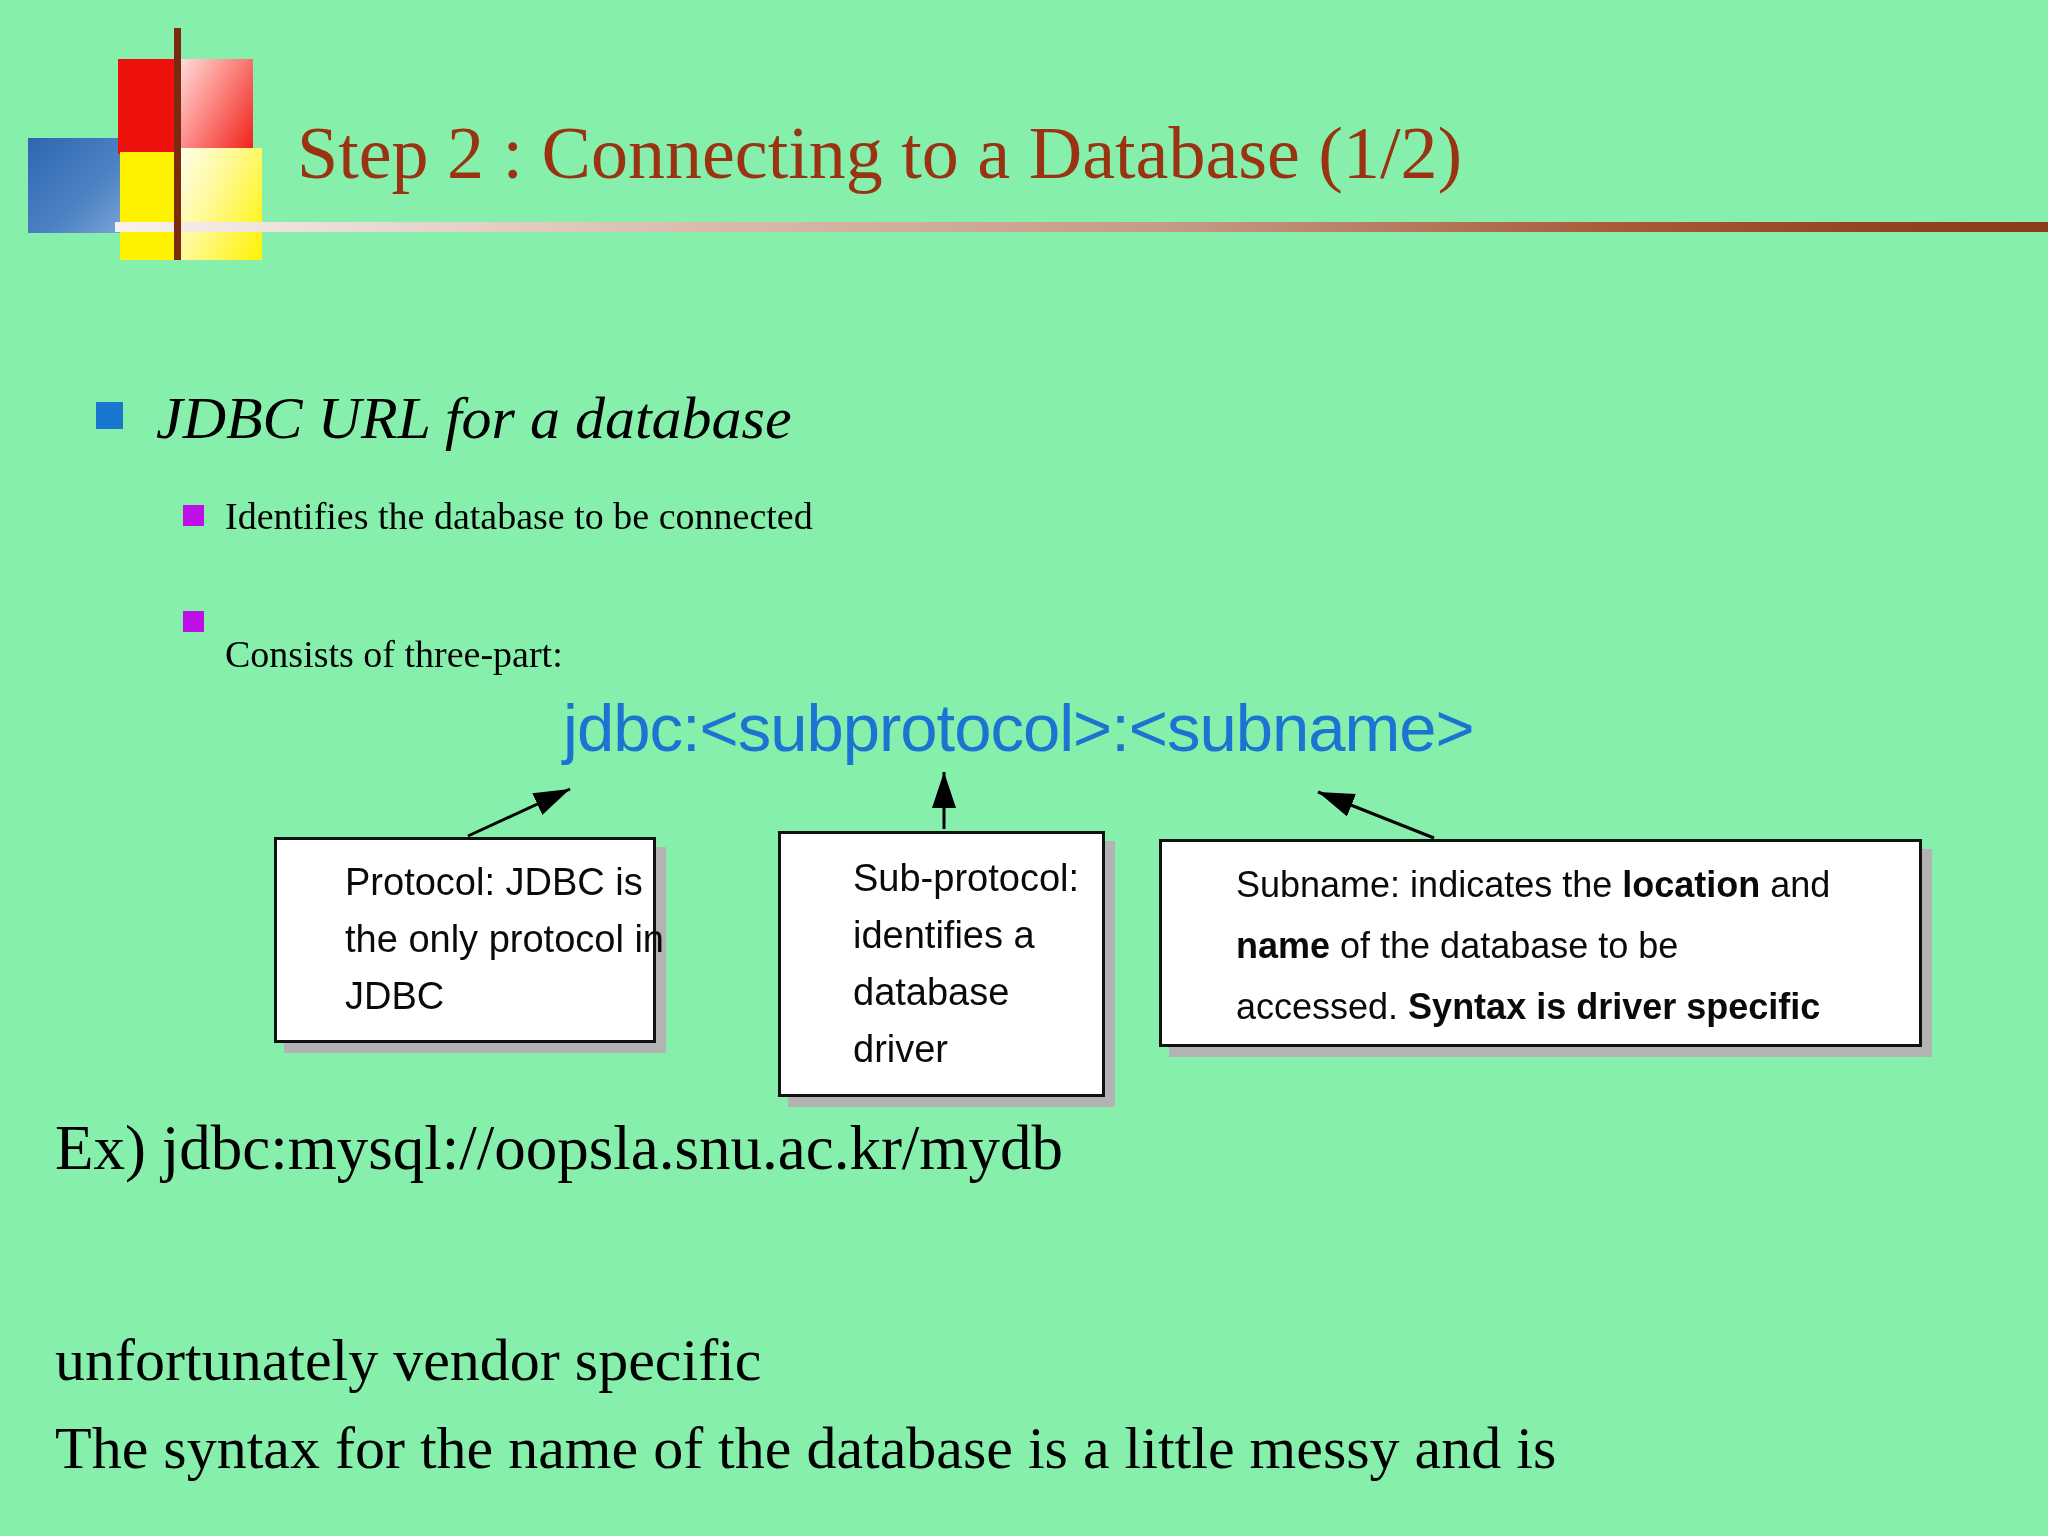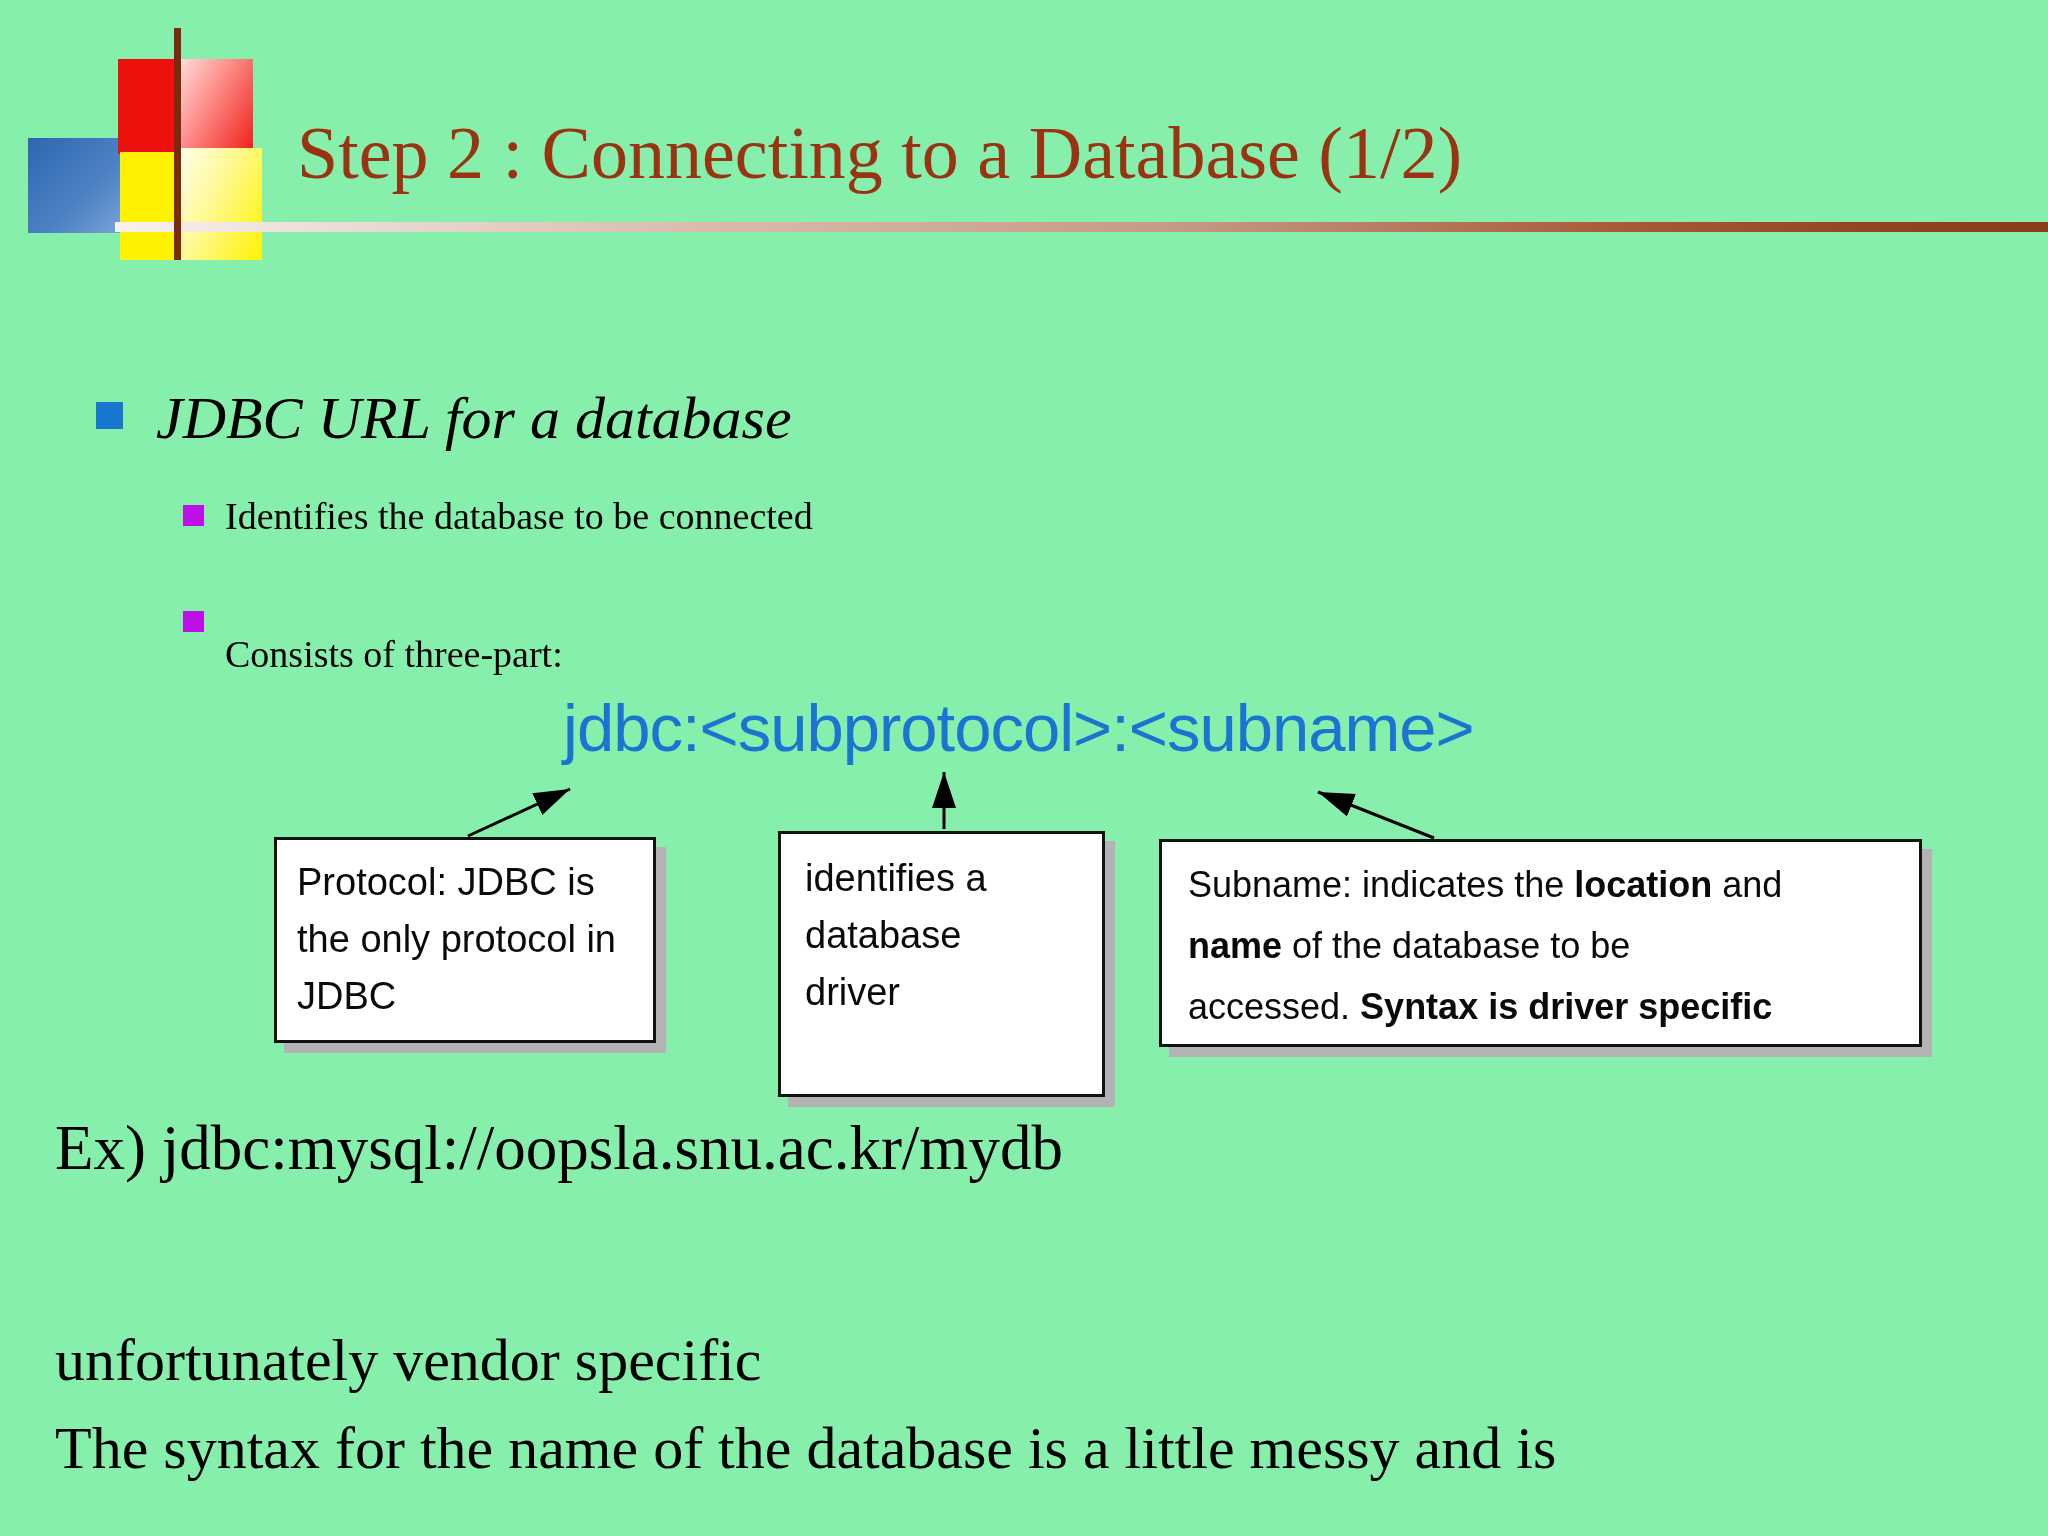--- a/index.html
+++ b/index.html
@@ -54,21 +54,21 @@
   .arrows{position:absolute;left:0;top:0;width:2048px;height:1536px;pointer-events:none;}
   
   .callout{
     position:absolute;background:#fff;
     border:3px solid #111;
     box-shadow:10px 10px 0 #b3b3b3;
     font-family:"Liberation Sans", sans-serif;
     font-size:38px;color:#0a0a0a;
     box-sizing:border-box;
   }
-  .callout .cl-line{white-space:pre;line-height:57px;}
+  .callout .cl-line{white-space:pre;line-height:57px;margin-left:48px;}
   .box-protocol{left:274px;top:837px;width:382px;height:206px;padding:14px 0 0 20px;}
   .box-subprotocol{left:778px;top:831px;width:327px;height:266px;padding:16px 0 0 24px;}
   .box-subname{left:1159px;top:839px;width:763px;height:208px;padding:12px 0 0 26px;font-size:36px;}
   .box-subname .cl-line{line-height:61px;}
   .bold{font-weight:bold;}
   
   .example-line{
     position:absolute;left:55px;top:1108px;
     font-size:63px;line-height:80px;white-space:nowrap;
   }
@@ -114,20 +114,21 @@
     <line x1="1434" y1="838" x2="1318" y2="792" stroke="#000" stroke-width="3" marker-end="url(#ah)"></line>
   </svg>
 
   <div class="callout box-protocol">
     <div class="cl-line">Protocol: JDBC is</div>
     <div class="cl-line">the only protocol in</div>
     <div class="cl-line">JDBC</div>
   </div>
 
   <div class="callout box-subprotocol">
+    <div class="cl-line">Sub-protocol:</div>
     <div class="cl-line">identifies a</div>
     <div class="cl-line">database</div>
     <div class="cl-line">driver</div>
   </div>
 
   <div class="callout box-subname">
     <div class="cl-line"><span>Subname: indicates the </span><span class="bold">location</span><span> and</span></div>
     <div class="cl-line"><span class="bold">name</span><span> of the database to be</span></div>
     <div class="cl-line"><span>accessed. </span><span class="bold">Syntax is driver specific</span></div>
   </div>

